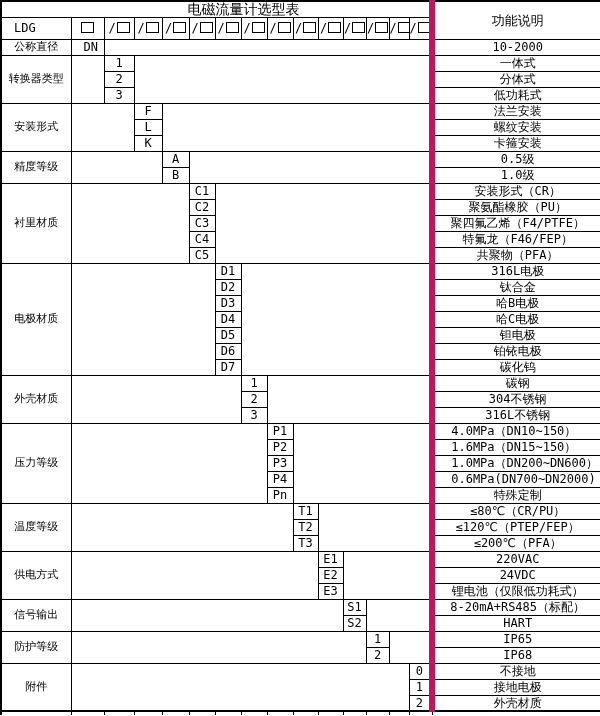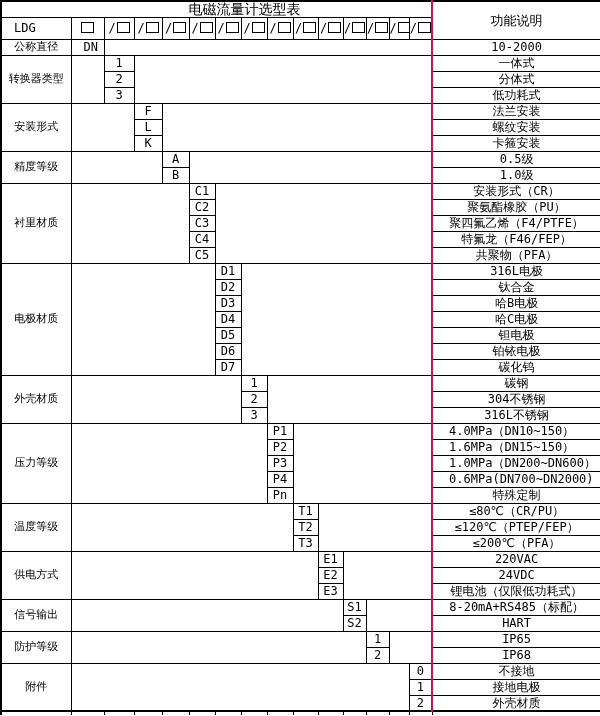--- a/index.html
+++ b/index.html
@@ -26,21 +26,21 @@
   }
   tr.r-title{height:15px;}
   tr.r-ldg{height:22px;}
   tr.r-data{height:16px;}
   tr.r-tick{height:4px;}
   td.title{font-size:14px;padding-left:56px;}
   td.deschdr{font-size:13px;}
   td.label{font-size:11px;}
   td.label-left{text-align:left;padding-left:12px;font-size:12px;}
   td.code-left{text-align:left;padding-left:12px;}
-  td.desc{border-left:2px solid #be185d;}
+  td.desc{border-left:6px solid #be185d;}
   td.desc-left{text-align:left;padding-left:16px;}
   tr.r-tick td{border-top:2px solid #000;border-bottom:none;}
   span.box{
     display:inline-block;
     width:11px;height:9px;
     border:1px solid #000;
     vertical-align:middle;
     margin-bottom:2px;
   }
   span.slash{display:inline-block;margin-right:1px;}

